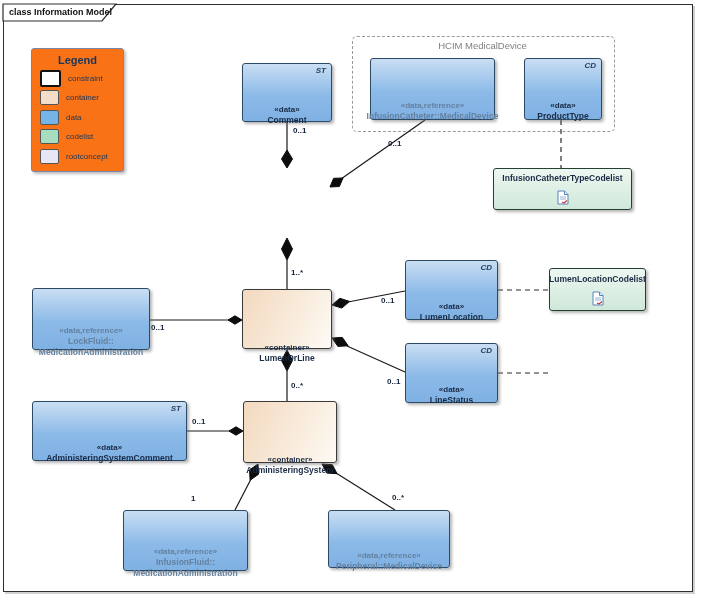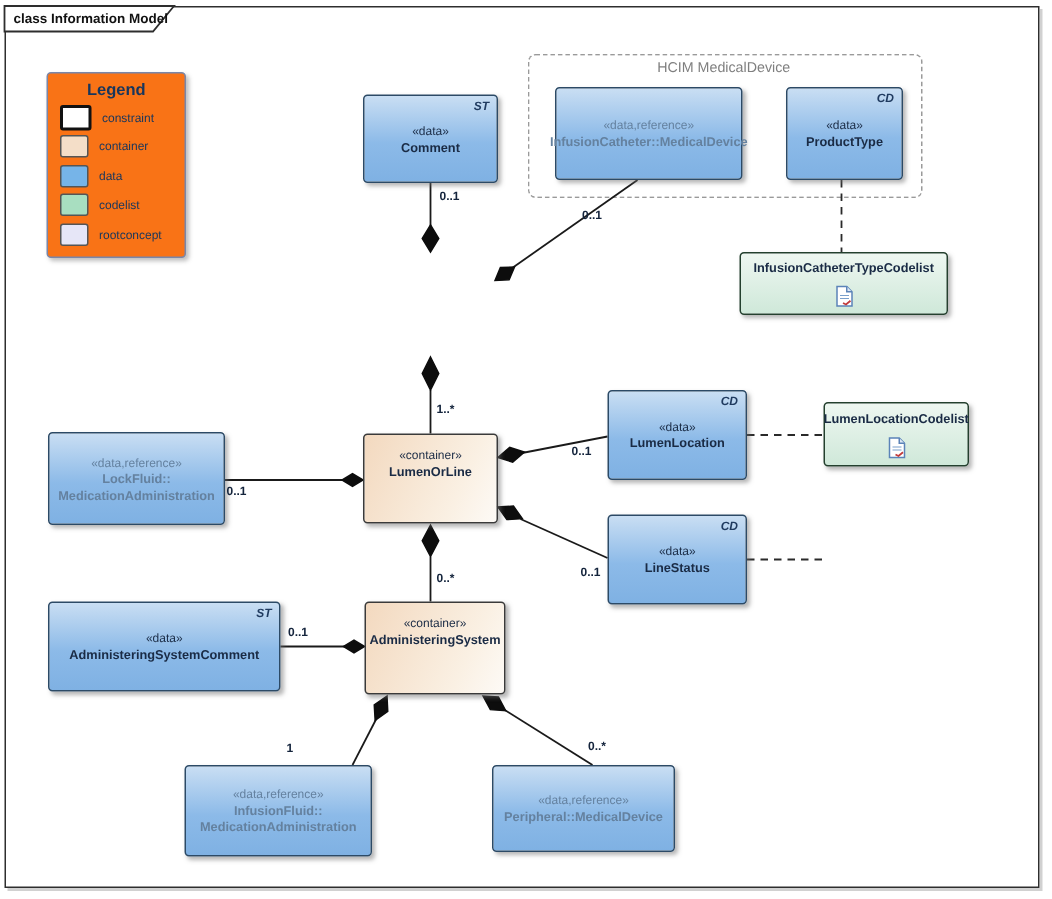--- a/index.html
+++ b/index.html
@@ -21,21 +21,21 @@
   .sw-rootconcept{background:#ffffff;border:2px solid #111;}
   .sw-container{background:#f4dec8;border:1px solid #555;}
   .sw-data{background:#76b4e8;border:1px solid #555;}
   .sw-codelist{background:#a8dec0;border:1px solid #555;}
   .sw-constraint{background:#e6e6f7;border:1px solid #555;}
   
   .node{position:absolute;z-index:3;box-sizing:border-box;border-radius:3px;
         box-shadow:2px 2px 3px rgba(110,110,110,0.5);
         display:flex;flex-direction:column;align-items:center;justify-content:center;
         text-align:center;padding:2px 3px;}
-  .node .stereo{font-size:8px;font-weight:normal;color:#1a2b45;line-height:11px;}
+  .node .stereo{font-size:8px;font-weight:bold;color:#1a2b45;line-height:11px;margin-top:44px;}
   .node .nname{font-size:8.5px;font-weight:bold;color:#1a2b45;line-height:11px;white-space:pre-line;}
   .node.muted .stereo,.node.muted .nname{color:#64819f;}
   .node .corner{position:absolute;top:2px;right:5px;font-size:8px;font-weight:bold;
                 font-style:italic;color:#1f3a5f;}
   .node.blue{background:linear-gradient(180deg,#c9def3 0%,#8cbae8 55%,#7fb1e3 100%);
              border:1px solid #2c4a66;}
   .node.peach{background:linear-gradient(115deg,#f3d9bf 0%,#faf0e3 70%,#fdfaf6 100%);
               border:1px solid #3a3a3a;justify-content:flex-start;padding-top:8px;}
   .node.root{background:linear-gradient(180deg,#ffffff 0%,#ececec 100%);
              border:3px solid #0d0d0d;border-radius:5px;justify-content:flex-start;padding-top:8px;}

